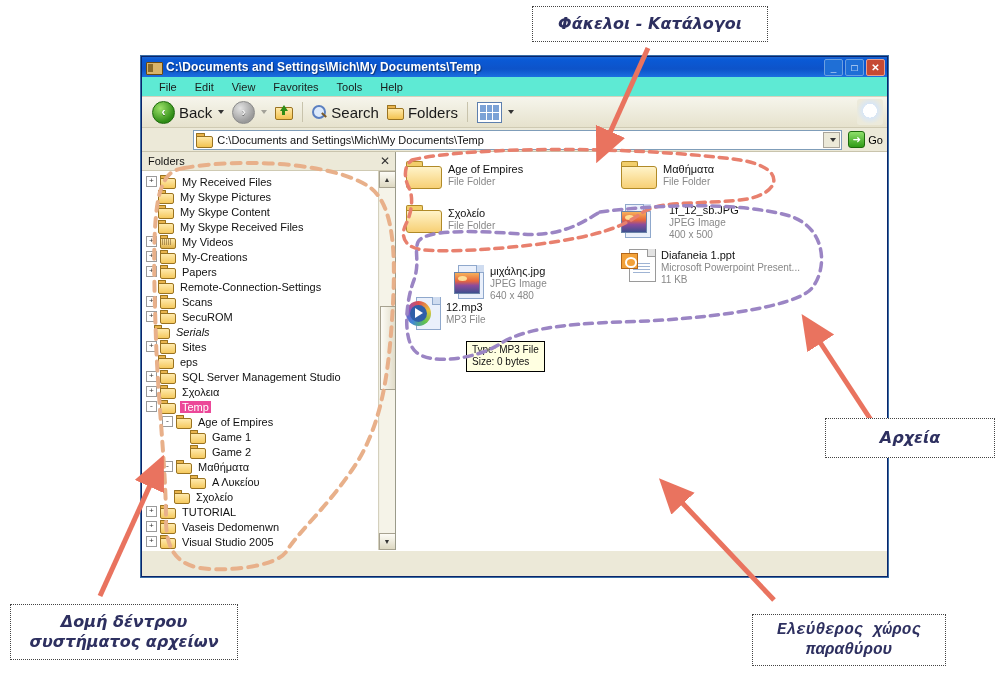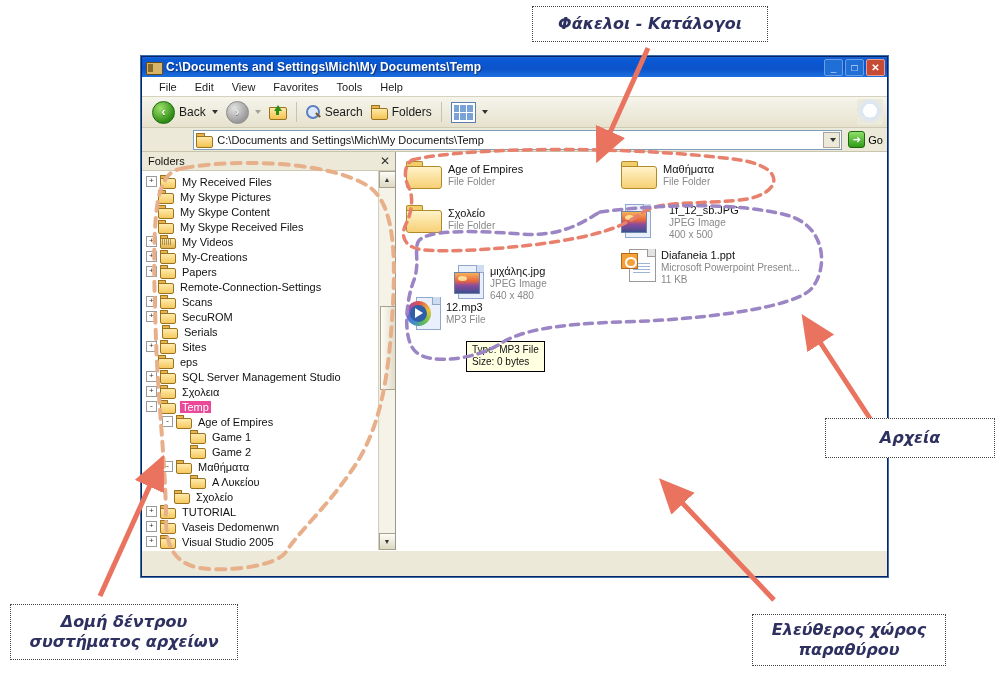--- a/index.html
+++ b/index.html
@@ -36,34 +36,34 @@
   .tb-buttons{position:absolute;right:2px;top:2px;display:flex;gap:2px;}
   .tb-btn{
     width:17px;height:15px;background:#1f6fd6;border:1px solid #6b9fe0;
     border-radius:2px;display:flex;align-items:center;justify-content:center;
     color:#fff;font-size:10px;font-weight:bold;line-height:1;cursor:default;
     font-family:"Liberation Sans",sans-serif;
   }
   .tb-btn.close{background:#c64a34;border-color:#e8a090;}
 
   .menubar{
-    height:19px;background:#ffffff;border-bottom:1px solid #d6d2bd;
+    height:19px;background:#5eead4;border-bottom:1px solid #d6d2bd;
     display:flex;align-items:center;padding-left:8px;gap:0px;
   }
   .menubar span{
     font-size:11px;color:#1a1a1a;padding:1px 9px;white-space:nowrap;
   }
 
   .toolbar{
     height:30px;background:linear-gradient(to bottom,#f6f5ec,#e6e2cd);
     border-bottom:1px solid #cfcab3;display:flex;align-items:center;
     padding-left:6px;position:relative;
   }
   .tb-item{display:flex;align-items:center;height:24px;padding:0 4px;gap:4px;}
-  .tb-item .lbl{font-size:12px;color:#1a1a1a;white-space:nowrap;}
+  .tb-item .lbl{font-size:15px;color:#1a1a1a;white-space:nowrap;}
   .tb-sep{width:1px;height:20px;background:#c8c3ac;margin:0 5px;}
   .caret{width:0;height:0;border-left:3px solid transparent;border-right:3px solid transparent;
      border-top:4px solid #333;margin-left:2px;}
 
   .circ{width:21px;height:21px;border-radius:50%;display:flex;align-items:center;justify-content:center;}
   .circ.green{background:radial-gradient(circle at 35% 30%,#9de26a,#2f8c16 70%);border:1px solid #1d6a0c;}
   .circ.gray{background:radial-gradient(circle at 35% 30%,#e3e3e3,#9a9a9a 70%);border:1px solid #8a8a8a;}
   .arrowglyph{color:#fff;font-size:12px;line-height:1;font-weight:bold;text-shadow:0 1px 0 rgba(0,0,0,.4);}
   .arrowglyph.gr{color:#f0f0f0;}
 
@@ -372,21 +372,21 @@
               <span class="tlabel">Scans</span>
             </div>
             <div class="trow" style="padding-left: 4px;">
               <span class="exp">+</span>
               <span class="ficon">
                 <span class="tab"></span>
                 <span class="body"></span>
               </span>
               <span class="tlabel">SecuROM</span>
             </div>
-            <div class="trow" style="padding-left: 8px;">
+            <div class="trow" style="padding-left: 0; font-style: italic;">
               <span class="expspace"></span>
               <span class="ficon">
                 <span class="tab"></span>
                 <span class="body"></span>
               </span>
               <span class="tlabel">Serials</span>
             </div>
             <div class="trow" style="padding-left: 4px;">
               <span class="exp">+</span>
               <span class="ficon">
@@ -633,14 +633,14 @@
   <line x1="774" y1="600" x2="672" y2="492" stroke="#e9735f" stroke-width="5" marker-end="url(#ah)"></line>
 </svg>
 
 <div class="note" style="left:532px;top:6px;width:236px;height:36px;">Φάκελοι - Κατάλογοι</div>
 
 <div class="note" style="left:825px;top:418px;width:170px;height:40px;">Αρχεία</div>
 
 <div class="note" style="left:10px;top:604px;width:228px;height:56px;white-space:pre-line;">Δομή δέντρου
 συστήματος αρχείων</div>
 
-<div class="note" style="left:752px;top:614px;width:194px;height:52px;white-space:pre-line;">Ελεύθερος χώρος
+<div class="note" style="left:752px;top:614px;width:194px;height:52px;white-space:pre-line;font-family:Liberation Mono, monospace;">Ελεύθερος χώρος
 παραθύρου</div>
 
 </body></html>

